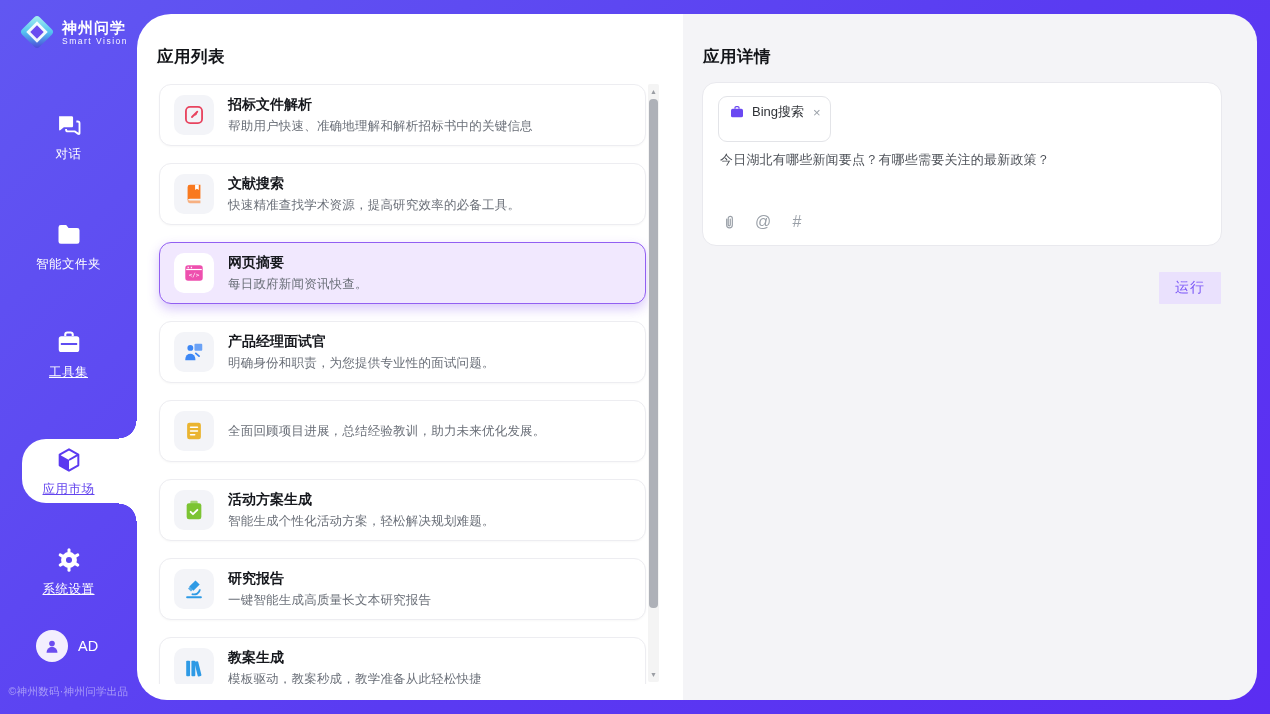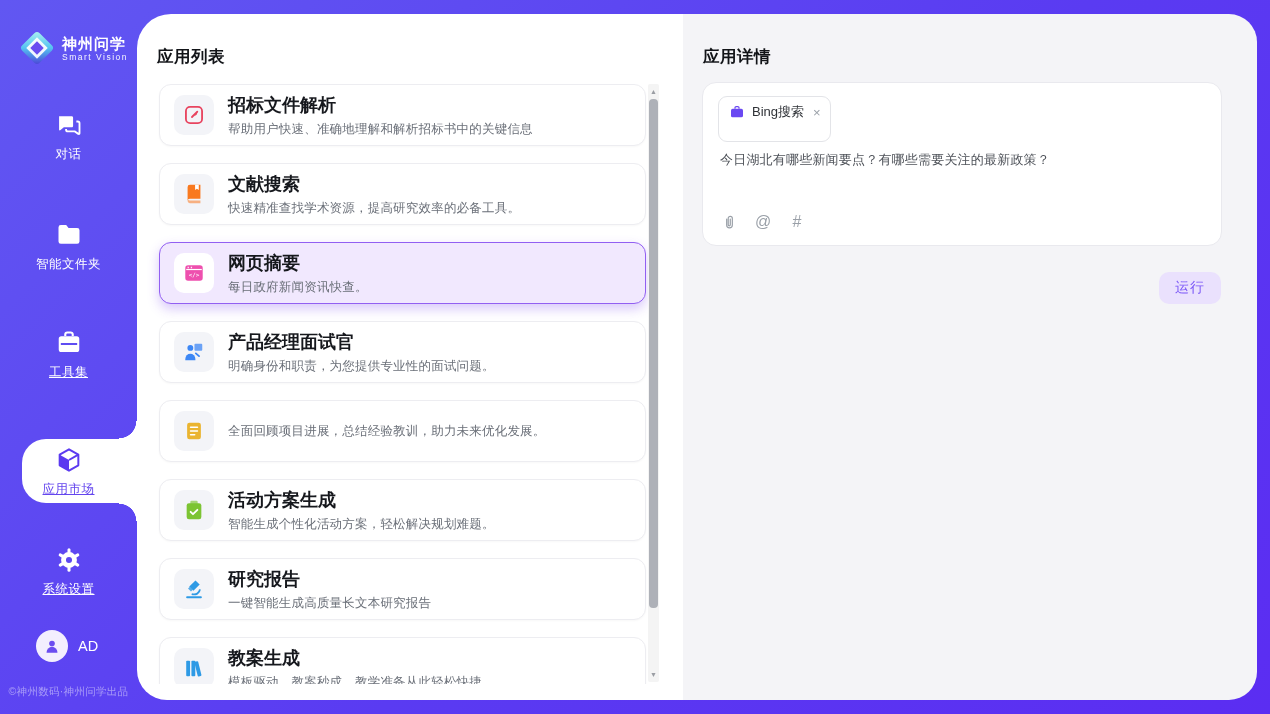--- a/index.html
+++ b/index.html
@@ -4,21 +4,21 @@
 <style>
   * { margin:0; padding:0; box-sizing:border-box; }
   html,body { width:1270px; height:714px; }
   body {
     position:relative; overflow:hidden;
     font-family:"Liberation Sans","DejaVu Sans",sans-serif;
     background:linear-gradient(135deg,#6157f2 0%,#5a3bf2 55%,#5b2df2 100%);
   }
   
   .sidebar { position:absolute; left:0; top:0; width:137px; height:714px; color:#fff; }
-  .brand { position:absolute; left:18px; top:29px; display:flex; align-items:center; gap:6px; }
+  .brand { position:absolute; left:18px; top:13px; display:flex; align-items:center; gap:6px; }
   .brand-icon { width:38px; height:38px; }
   .brand-name { font-size:15px; font-weight:700; letter-spacing:1px; line-height:17px; }
   .brand-sub { font-size:8.5px; letter-spacing:1.5px; opacity:.95; }
   .nav-item { position:absolute; left:0; width:137px; height:64px; display:flex; flex-direction:column;
     align-items:center; justify-content:center; gap:6px; cursor:pointer; }
   .nav-ic { width:30px; height:30px; display:flex; align-items:center; justify-content:center; position:relative; z-index:2; color:#fff; }
   .nav-ic svg { width:28px; height:28px; }
   .nav-label { font-size:12.5px; position:relative; z-index:2; letter-spacing:.5px; }
   .nav-label.u { text-decoration:underline; }
   .nav-item.active .nav-ic { color:#5b3af0; }
@@ -38,21 +38,21 @@
   .panel-title { position:absolute; left:20px; top:32px; font-size:16.5px; font-weight:700; color:#121418; letter-spacing:.5px; }
   
   .list-viewport { position:absolute; left:0; top:70px; width:546px; height:600px; overflow:hidden; }
   .app-card { position:absolute; left:22px; width:487px; height:62px; background:#fff; border:1px solid #ededf1;
     border-radius:12px; display:flex; align-items:center; padding-left:14px; gap:14px; cursor:pointer;
     box-shadow:0 1px 2px rgba(20,20,40,.03); }
   .app-card.selected { background:#f1e8fe; border:1.5px solid #925ff2; box-shadow:0 5px 12px rgba(116,58,237,.28); }
   .app-ic { width:40px; height:40px; border-radius:10px; display:flex; align-items:center; justify-content:center; flex:0 0 40px; }
   .app-ic svg { width:22px; height:22px; }
   .app-txt { display:flex; flex-direction:column; gap:4px; }
-  .app-title { font-size:18px; font-weight:700; color:#16181d; }
+  .app-title { font-size:14px; font-weight:700; color:#16181d; }
   .app-desc { font-size:12.5px; color:#6a6f78; letter-spacing:.2px; }
   
   .scrollbar { position:absolute; left:511px; top:70px; width:11px; height:598px; background:#f4f4f4; border-radius:2px; }
   .sb-arrow { position:absolute; left:0; width:11px; height:13px; font-size:7px; color:#9a9da3; text-align:center; line-height:13px; cursor:pointer; }
   .sb-arrow.up { top:1px; }
   .sb-arrow.down { bottom:1px; }
   .sb-thumb { position:absolute; left:1px; top:15px; width:9px; height:509px; background:#aeb1b8; border-radius:4px; cursor:pointer; }
   
   .prompt-card { position:absolute; left:19px; top:68px; width:520px; height:164px; background:#fff;
     border:1px solid #e9e9ee; border-radius:14px; cursor:text; }
@@ -61,21 +61,21 @@
   .chip-ic { color:#6a48f2; display:flex; }
   .chip-ic svg { width:16px; height:16px; }
   .chip-label { font-size:13px; color:#2f3237; }
   .chip-close { font-size:13px; color:#9aa0a8; margin-left:2px; cursor:pointer; }
   .prompt-text { position:absolute; left:17px; top:68px; right:16px; font-size:13px; color:#4e5259; letter-spacing:.2px; }
   .composer-icons { position:absolute; left:17px; bottom:14px; display:flex; align-items:center; gap:16px; color:#9aa0a8; }
   .c-ic { width:18px; height:18px; display:flex; align-items:center; justify-content:center; cursor:pointer; }
   .c-ic svg { width:17px; height:17px; }
   .c-glyph { font-size:16px; line-height:18px; font-weight:400; }
   .run-btn { position:absolute; right:36px; top:258px; background:#eae1fd; color:#7b57f7; font-size:14px;
-    padding:7px 16px; border:none; border-radius:10px; cursor:pointer; font-family:inherit; letter-spacing:1px; }
+    padding:7px 16px; border:none; border-radius:1px; cursor:pointer; font-family:inherit; letter-spacing:1px; }
 </style>
 </head>
 <body>
 
 <div class="sidebar">
   <div class="brand">
     <div class="brand-icon">
       <svg viewBox="0 0 40 40">
         <defs>
           <linearGradient id="lg1" x1="0" y1="0" x2="1" y2="1">

